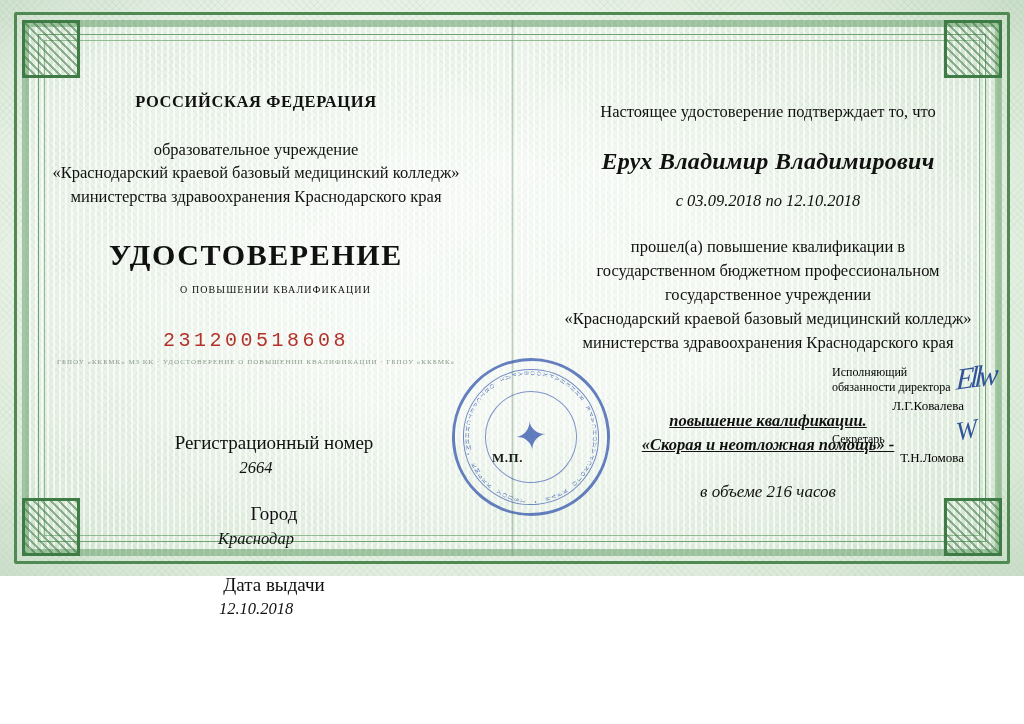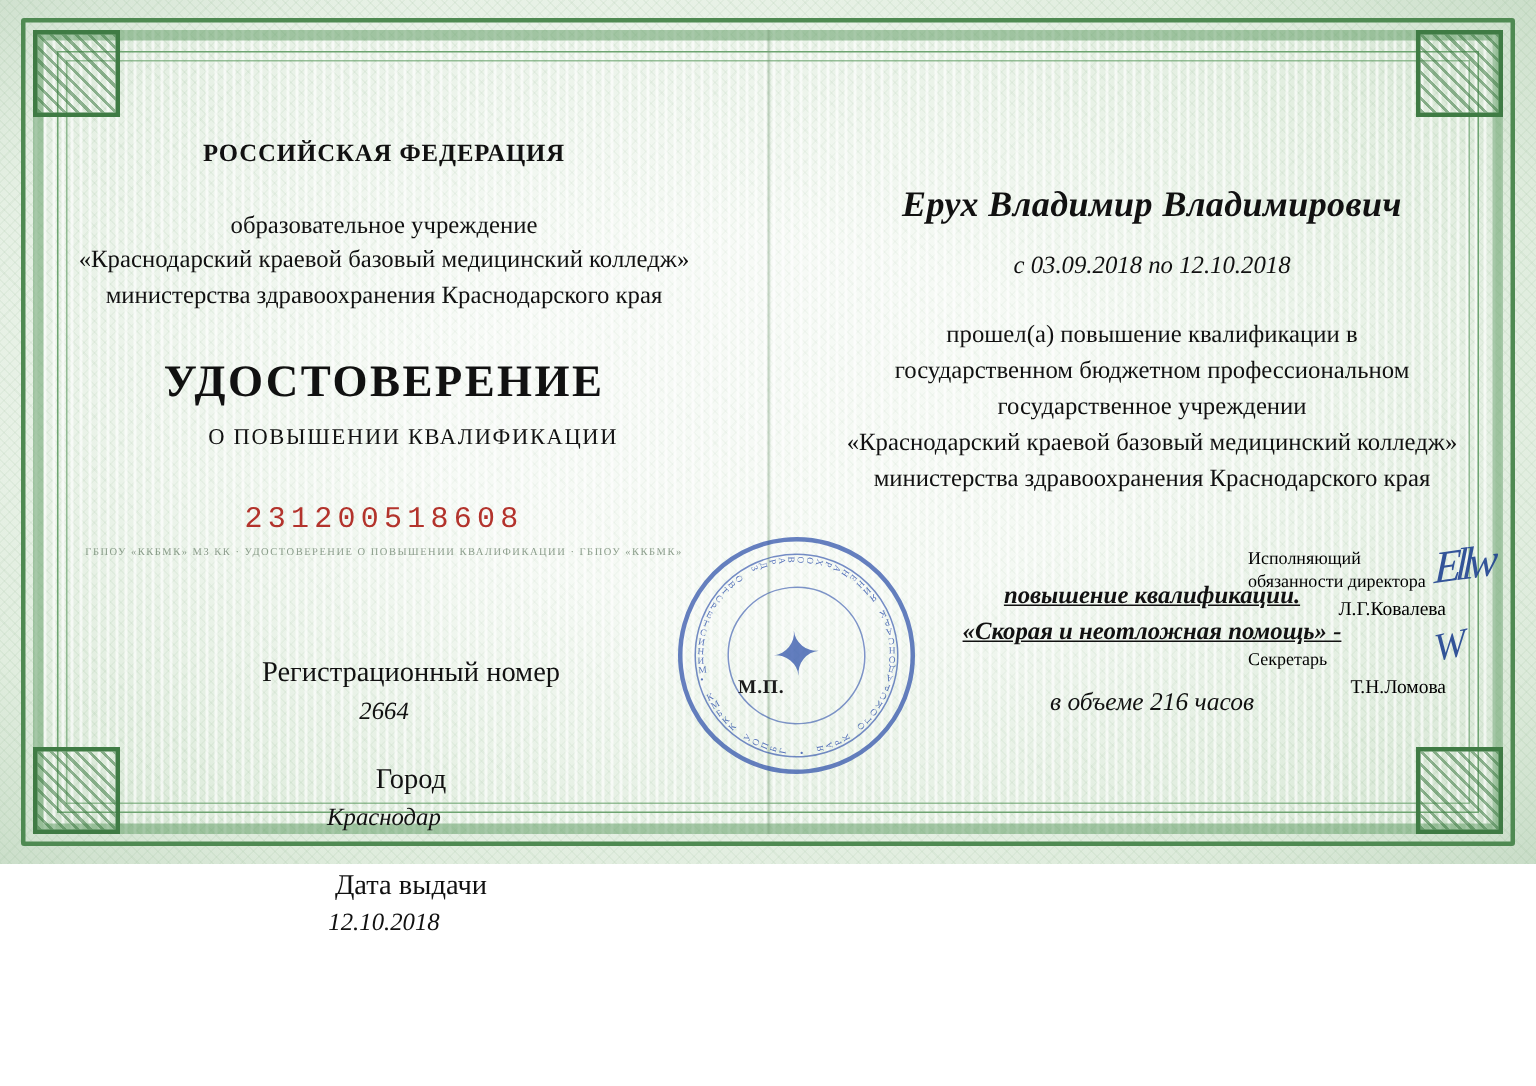--- a/index.html
+++ b/index.html
@@ -128,21 +128,21 @@
     line-height: 1.42;
     margin-bottom: 30px;
   }
   .l-udo {
     font-size: 30px;
     font-weight: bold;
     letter-spacing: 1.6px;
     margin-bottom: 12px;
   }
   .l-sub {
-    font-size: 15px;
+    font-size: 10px;
     letter-spacing: 1.1px;
     margin-bottom: 34px;
     margin-left: 39px;
   }
   .l-serial {
     font-family: "Liberation Mono", monospace;
     font-size: 20px;
     letter-spacing: 3.5px;
     color: #b3332c;
     margin-bottom: 6px;
@@ -356,20 +356,21 @@
         <div class="l-value">Краснодар</div>
       </div>
 
       <div class="l-block">
         <div class="l-label">Дата выдачи</div>
         <div class="l-value">12.10.2018</div>
       </div>
     </div>
 
     <div class="col r-col">
+      <div class="r-line">Настоящее удостоверение подтверждает то, что</div>
       <div class="r-gap-md"></div>
 
       <div class="r-name">Ерух Владимир Владимирович</div>
       <div class="r-gap-sm"></div>
 
       <div class="r-dates">с 03.09.2018 по 12.10.2018</div>
       <div class="r-gap-md"></div>
 
       <div>
         <div class="r-line">прошел(а) повышение квалификации в</div>

